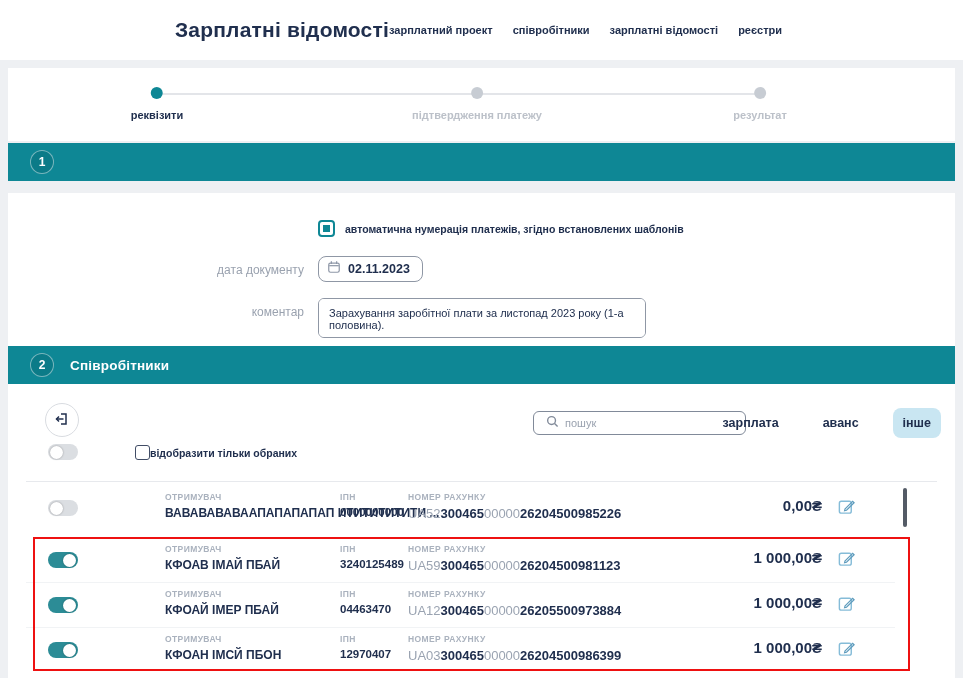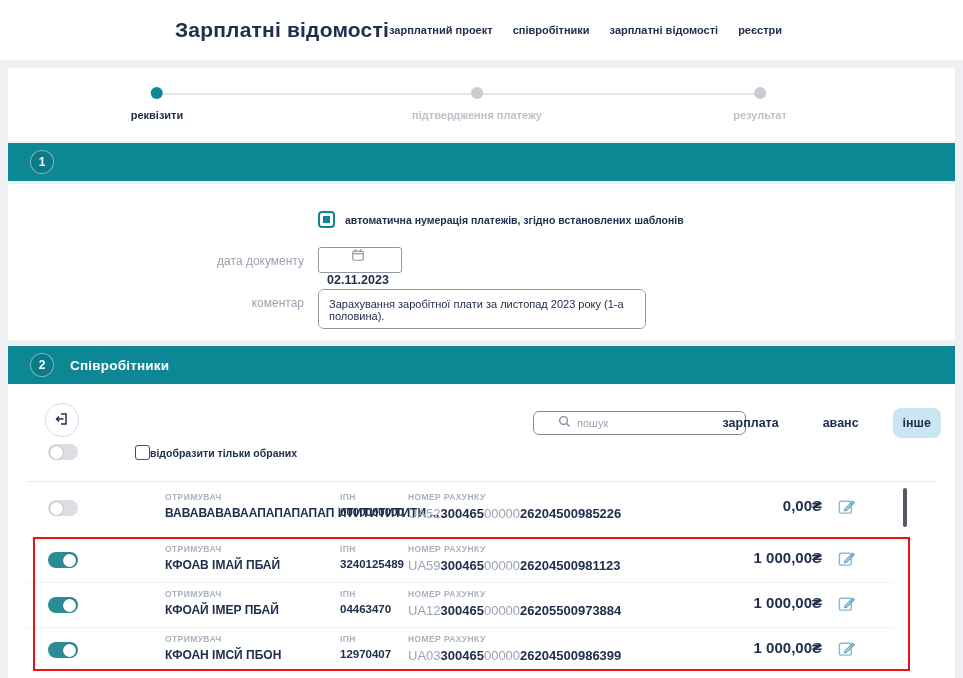--- a/index.html
+++ b/index.html
@@ -27,40 +27,40 @@
   
   .secbar { position:absolute; left:8px; right:8px; height:38px; background:#0e8795; color:#fff;
             display:flex; align-items:center; }
   .secnum { width:24px; height:24px; border-radius:50%; background:#0b7b88; border:1px solid rgba(255,255,255,.45);
             display:flex; align-items:center; justify-content:center; font-size:12px; font-weight:bold;
             margin:0 16px 0 22px; }
   .sectitle { font-size:13.5px; font-weight:bold; letter-spacing:.2px; }
   .bar1 { top:143px; } .bar2 { top:346px; }
 
   
-  .formcard { top:184px; height:156px; }
+  .formcard { top:193px; height:156px; }
   .autonum { position:absolute; top:27px; left:310px; display:flex; align-items:center; gap:10px; }
   .cbx { width:17px; height:17px; border:2px solid #0e8795; border-radius:4px; position:relative; flex:0 0 17px; cursor:pointer; }
   .cbx.checked::after { content:""; position:absolute; left:3px; top:3px; width:7px; height:7px; background:#0e8795; }
   .autonum .lab { font-size:10.5px; font-weight:bold; }
   .flabel { position:absolute; left:0; width:296px; text-align:right; color:#9aa2af; font-size:12px; }
   .fl-date { top:70px; } .fl-comm { top:112px; }
-  .datebox { position:absolute; top:63px; left:310px; height:26px; border:1px solid #8f97a5; border-radius:3px;
-             display:flex; align-items:center; gap:7px; padding:0 12px 0 8px; cursor:pointer; background:#fff;flex-direction:column; }
+  .datebox { position:absolute; top:63px; left:310px; height:26px; border:1px solid #8f97a5; border-radius:8px;
+             display:flex; align-items:center; gap:7px; padding:0 12px 0 8px; cursor:pointer; background:#fff; }
   .dateval { font-size:12.5px; font-weight:bold; }
   .commbox { position:absolute; top:105px; left:310px; width:328px; height:40px; border:1px solid #8f97a5;
              border-radius:6px; font-size:11px; color:#202f4e; padding:8px 10px; resize:none;
              font-family:"Liberation Sans","DejaVu Sans",sans-serif; background:#fff; }
 
   
   .listcard { top:384px; bottom:0; }
   .impbtn { position:absolute; top:19px; left:37px; width:34px; height:34px; border-radius:50%;
             border:1px solid #d9dce1; background:#fff; display:flex; align-items:center; justify-content:center; cursor:pointer; }
   .search { position:absolute; top:27px; left:525px; width:213px; height:24px; border:1.4px solid #818a99;
-            border-radius:6px; display:flex; align-items:center; padding:0 24px; gap:6px; background:#fff; }
+            border-radius:6px; display:flex; align-items:center; padding:0 12px; gap:6px; background:#fff; }
   .search input { border:none; outline:none; flex:1; font-size:11px; color:#202f4e;
                   font-family:"Liberation Sans","DejaVu Sans",sans-serif; }
   .search input::placeholder { color:#9aa2af; }
   .tabs { position:absolute; top:22px; right:14px; display:flex; align-items:center; gap:24px; height:34px; }
   .tab { font-size:12.5px; font-weight:bold; cursor:pointer; padding:8px 10px; border-radius:8px; }
   .tab.active { background:#c9e6f2; }
 
   .toggle { width:30px; height:16px; border-radius:8px; background:#dbdee2; position:relative; display:inline-block; cursor:pointer; }
   .toggle .knob { position:absolute; top:1.5px; left:2px; width:13px; height:13px; border-radius:50%;
                   background:#fff; box-shadow:0 0 2px rgba(0,0,0,.35); }

